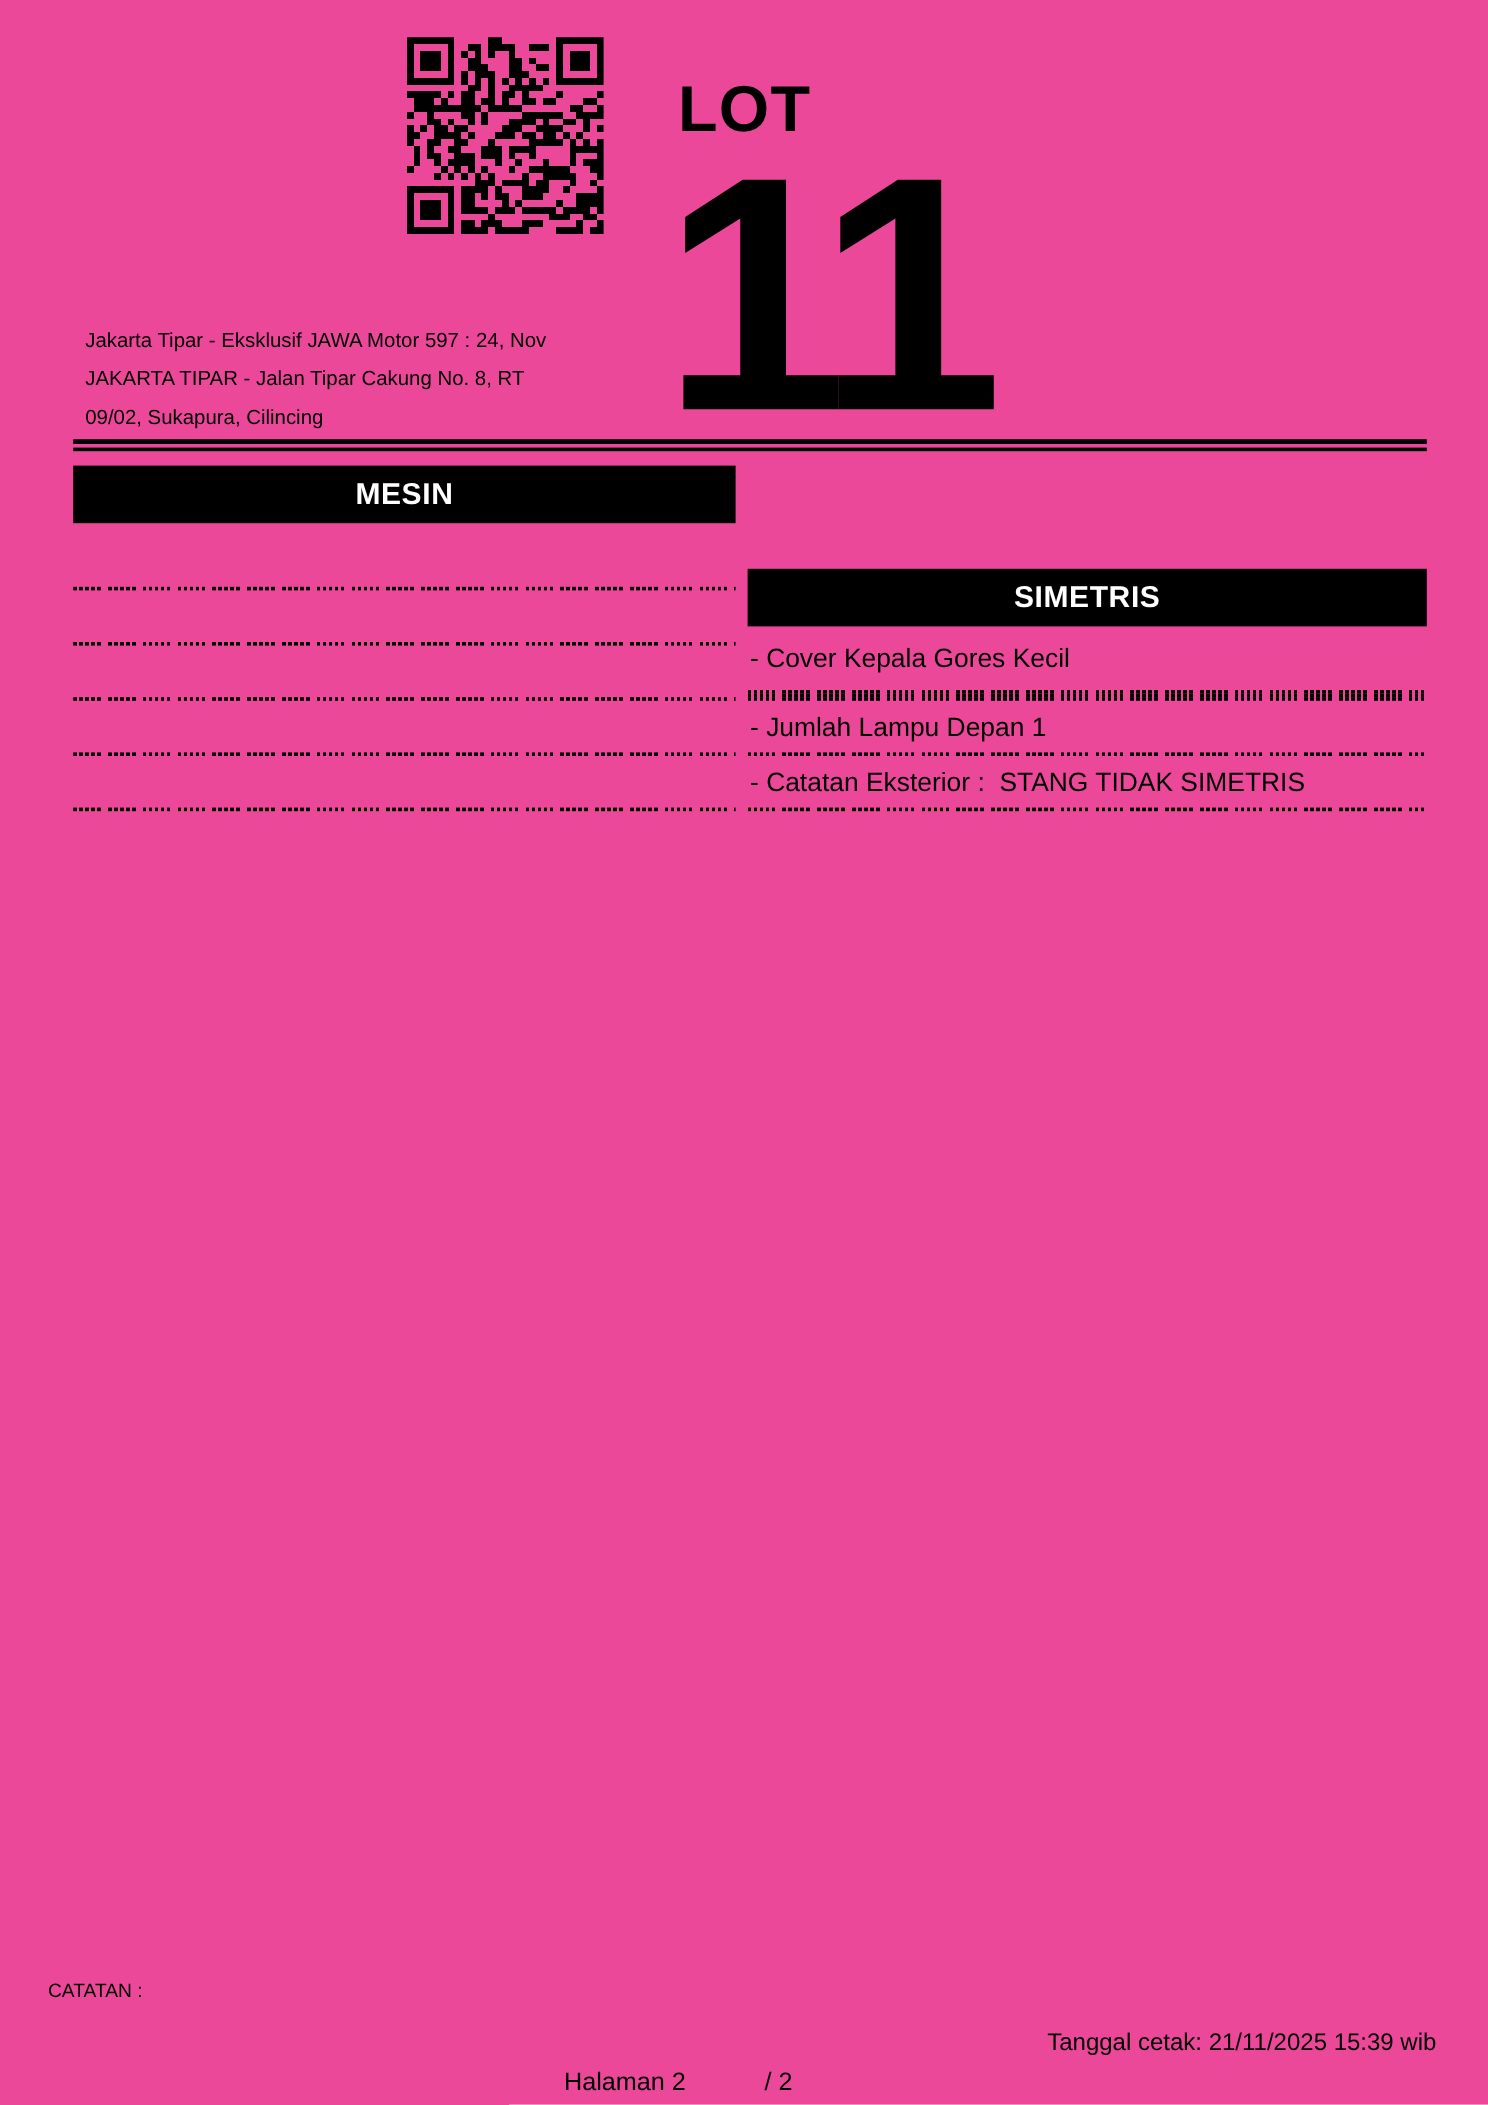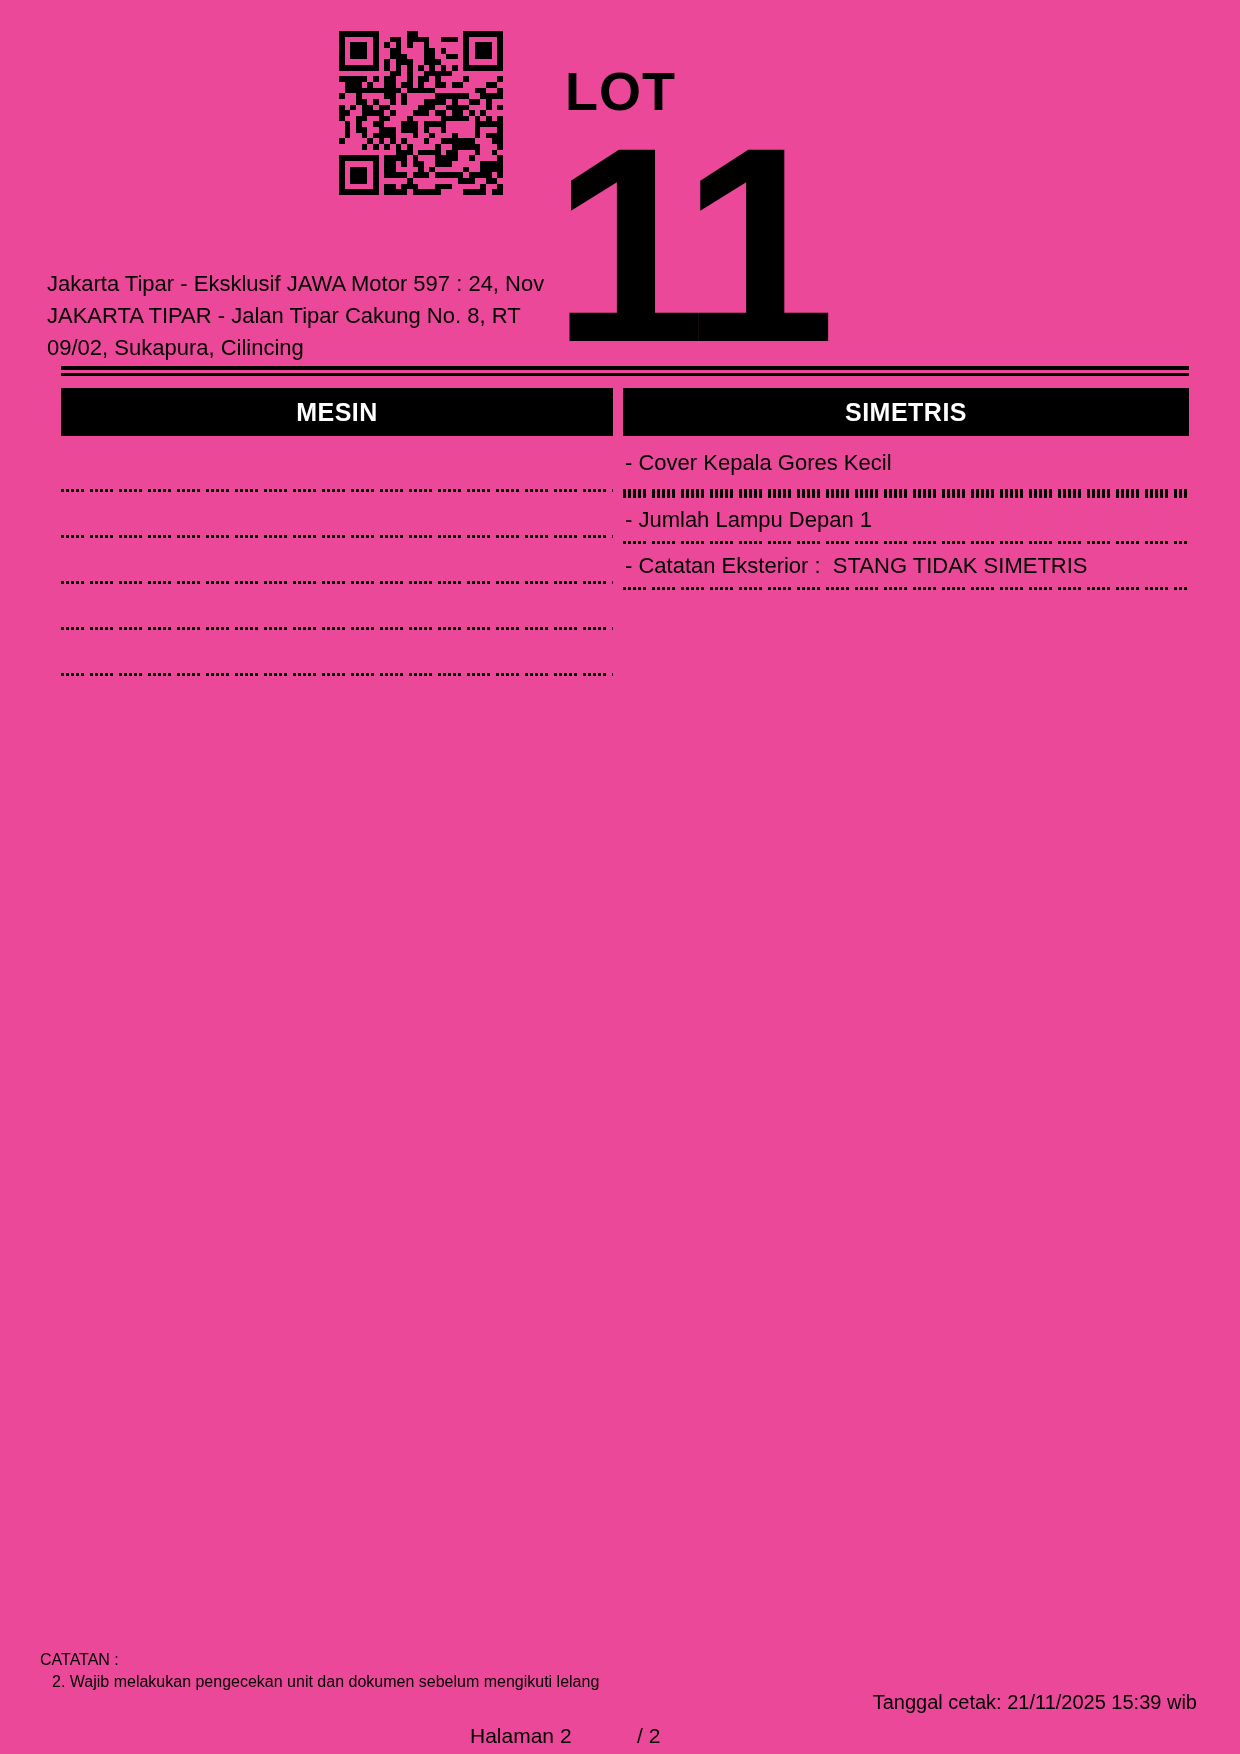--- a/index.html
+++ b/index.html
@@ -16,29 +16,29 @@
   
   .lot-label{
     position:absolute;left:565px;top:64px;
     font-size:54px;font-weight:bold;line-height:1;letter-spacing:1px;
   }
   .lot-number{
     position:absolute;left:552px;top:106px;
     font-size:278px;font-weight:bold;line-height:1;letter-spacing:-10px;
   }
   
-  .address{position:absolute;left:47px;top:268px;font-size:22px;line-height:32px;}
+  .address{position:absolute;left:71px;top:268px;font-size:17px;line-height:32px;}
   
   .double-rule{
     position:absolute;left:61px;top:366px;width:1128px;height:3px;
     border-top:4px solid #000;border-bottom:3px solid #000;
     box-sizing:content-box;
   }
   
-  .table{position:absolute;left:61px;top:388px;width:1128px;display:flex;gap:10px;}
+  .table{position:absolute;left:61px;top:388px;width:1128px;display:flex;gap:10px;align-items:flex-end;}
   .col{display:flex;flex-direction:column;}
   .col-left{width:552px;}
   .col-right{flex:1;}
   .col-header{
     height:48px;background:#000;color:#fff;
     display:flex;align-items:center;justify-content:center;
     font-size:25px;font-weight:bold;letter-spacing:0.5px;
   }
   .row{display:flex;align-items:center;height:43px;}
   .row.first{height:53px;}
@@ -547,20 +547,19 @@
       <div class="row">
           <span class="cell">- Catatan Eksterior :  STANG TIDAK SIMETRIS</span>
         </div>
       <div class="dotline"></div>
     </div>
 
   </div>
 
   <div class="notes">
     <div class="notes-title">CATATAN :</div>
-    <div class="notes-item">2. Wajib melakukan pengecekan unit dan dokumen sebelum mengikuti lelang</div>
   </div>
 
   <div class="footer-page">Halaman 2</div>
   <div class="footer-total">/ 2</div>
   <div class="footer-date">Tanggal cetak: 21/11/2025 15:39 wib</div>
 
 </div>
 
 </body></html>

